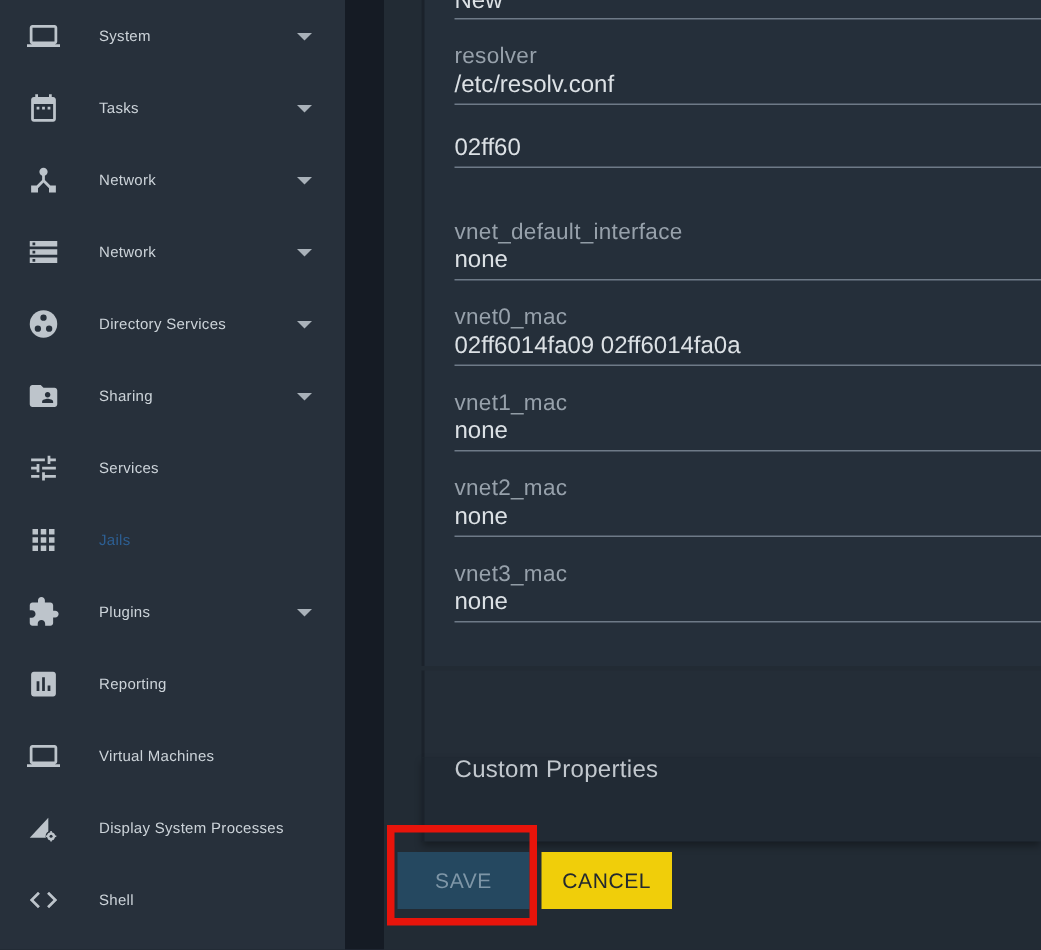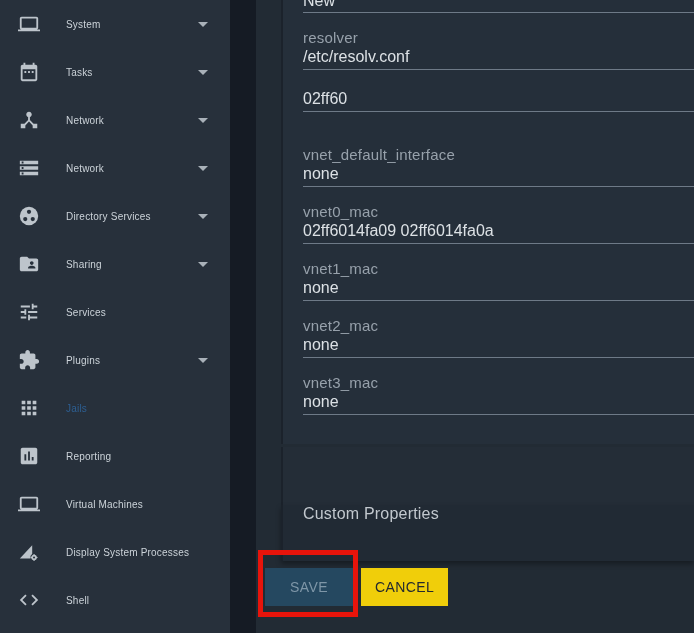--- a/index.html
+++ b/index.html
@@ -167,37 +167,37 @@
 
   <div class="nav-item">
     <span class="icon">
       <svg viewBox="0 0 24 24" fill="currentColor">
           <path d="M3 17v2h6v-2H3zM3 5v2h10V5H3zm10 16v-2h8v-2h-8v-2h-2v6h2zM7 9v2H3v2h4v2h2V9H7zm14 4v-2H11v2h10zm-6-4h2V7h4V5h-4V3h-2v6z"></path>
         </svg>
     </span>
     <span class="nav-label">Services</span>
   </div>
 
+  <div class="nav-item active">
+    <span class="icon">
+      <svg viewBox="0 0 24 24" fill="currentColor">
+          <path d="M4 8h4V4H4v4zm6 12h4v-4h-4v4zm-6 0h4v-4H4v4zm0-6h4v-4H4v4zm6 0h4v-4h-4v4zm6-10v4h4V4h-4zm-6 4h4V4h-4v4zm6 6h4v-4h-4v4zm0 6h4v-4h-4v4z"></path>
+        </svg>
+    </span>
+    <span class="nav-label">Jails</span>
+  </div>
+
   <div class="nav-item">
     <span class="icon">
       <svg viewBox="0 0 24 24" fill="currentColor">
           <path d="M20.5 11H19V7c0-1.1-.9-2-2-2h-4V3.5C13 2.12 11.88 1 10.5 1S8 2.12 8 3.5V5H4c-1.1 0-1.99.9-1.99 2v3.8H3.5c1.49 0 2.7 1.21 2.7 2.7s-1.21 2.7-2.7 2.7H2V20c0 1.1.9 2 2 2h3.8v-1.5c0-1.49 1.21-2.7 2.7-2.7 1.49 0 2.7 1.21 2.7 2.7V22H17c1.1 0 2-.9 2-2v-4h1.5c1.38 0 2.5-1.12 2.5-2.5S21.88 11 20.5 11z"></path>
         </svg>
     </span>
     <span class="nav-label">Plugins</span>
     <span class="caret"></span>
-  </div>
-
-  <div class="nav-item active">
-    <span class="icon">
-      <svg viewBox="0 0 24 24" fill="currentColor">
-          <path d="M4 8h4V4H4v4zm6 12h4v-4h-4v4zm-6 0h4v-4H4v4zm0-6h4v-4H4v4zm6 0h4v-4h-4v4zm6-10v4h4V4h-4zm-6 4h4V4h-4v4zm6 6h4v-4h-4v4zm0 6h4v-4h-4v4z"></path>
-        </svg>
-    </span>
-    <span class="nav-label">Jails</span>
   </div>
 
   <div class="nav-item">
     <span class="icon">
       <svg viewBox="0 0 24 24" fill="currentColor">
           <path d="M19 3H5c-1.1 0-2 .9-2 2v14c0 1.1.9 2 2 2h14c1.1 0 2-.9 2-2V5c0-1.1-.9-2-2-2zM9 17H7v-7h2v7zm4 0h-2V7h2v10zm4 0h-2v-4h2v4z"></path>
         </svg>
     </span>
     <span class="nav-label">Reporting</span>
   </div>

